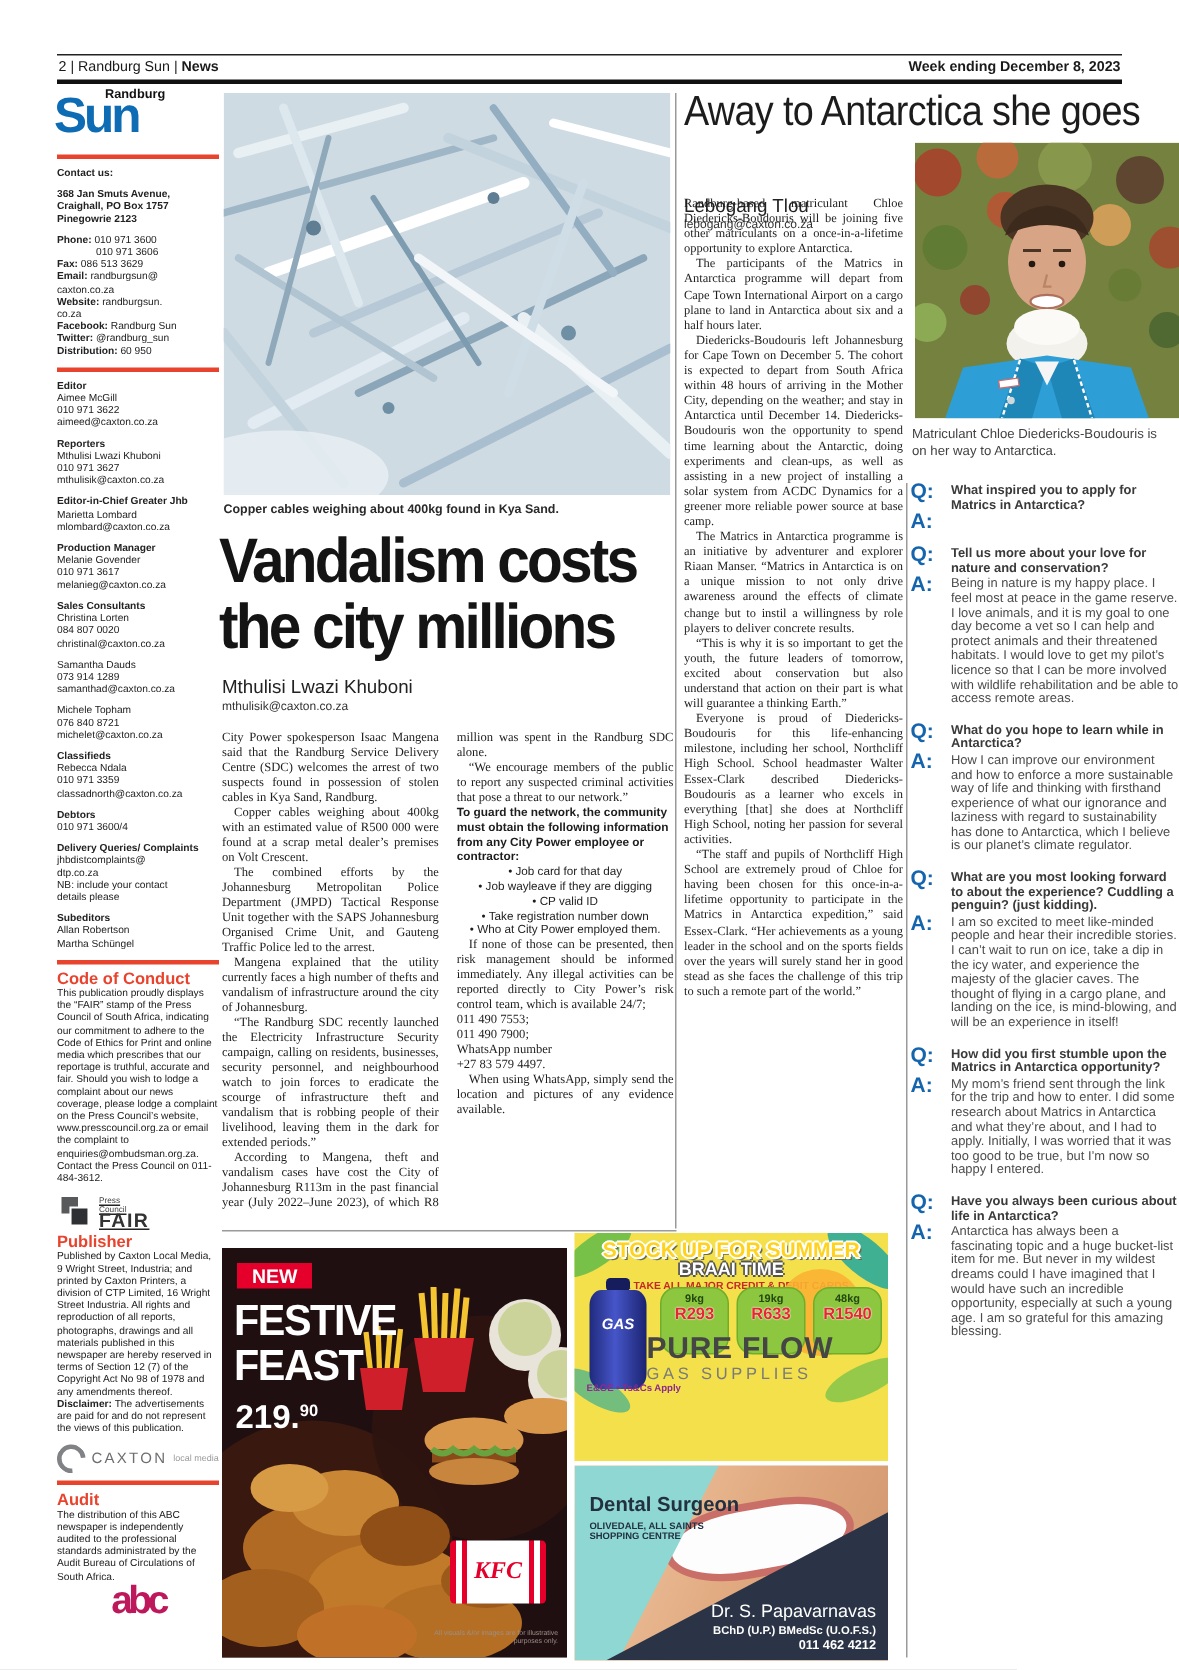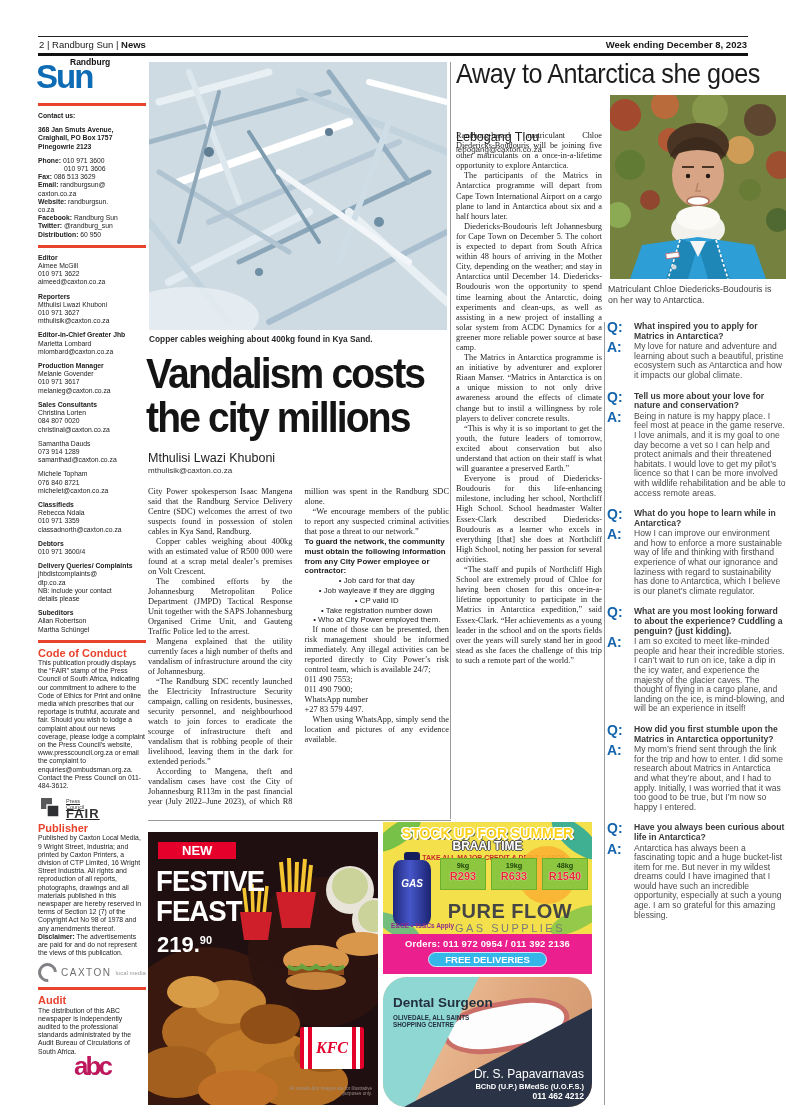--- a/index.html
+++ b/index.html
@@ -72,21 +72,21 @@
   .qa{position:absolute;left:607px;top:322px;width:179px;}
   .qa-item{display:grid;grid-template-columns:24px 1fr;column-gap:3px;row-gap:1px;margin-bottom:11px;}
   .qa-lab{color:#1465ad;font-weight:700;font-size:14px;line-height:11px;}
   .qa-q{font-weight:700;color:#3a3a3a;font-size:8.6px;line-height:9.6px;}
   .qa-a{color:#4c4c4c;font-size:8.6px;line-height:9.6px;}
 
   
   .kfc{position:absolute;left:148px;top:832px;width:230px;height:273px;background:#1d0f10;overflow:hidden;}
   .kfc svg{position:absolute;inset:0;}
   .kfc-new{position:absolute;left:10px;top:10px;background:#e4002b;color:#fff;font-weight:700;
-           font-size:13px;padding:1px 24px;z-index:2;}
+           font-size:13px;padding:1px 10px;z-index:2;}
   .kfc-t{position:absolute;left:8px;font-size:29px;font-weight:700;color:#fff;letter-spacing:-1px;
          transform:scaleX(.95);transform-origin:left;z-index:2;line-height:30px;}
   .kfc-price{position:absolute;left:9px;top:100px;color:#fff;font-weight:700;font-size:22px;z-index:2;}
   .kfc-price sup{font-size:11px;}
   .kfc-logo{position:absolute;right:14px;bottom:36px;width:64px;height:42px;border-radius:3px;z-index:2;
     background:linear-gradient(90deg,#e4002b 0 6%,#fff 6% 12%,#e4002b 12% 18%,#fff 18% 82%,#e4002b 82% 88%,#fff 88% 94%,#e4002b 94%);
     display:flex;align-items:center;justify-content:center;}
   .kfc-logo span{font-family:"Liberation Serif",serif;font-style:italic;font-weight:700;font-size:16px;color:#e4002b;}
   .kfc-disc{position:absolute;right:6px;bottom:8px;width:96px;font-size:4.6px;line-height:5.6px;
             color:#9c8f87;text-align:right;z-index:2;}
@@ -99,35 +99,35 @@
   .gas-h2{position:relative;text-align:center;font-size:12px;font-weight:700;color:#fff;margin-top:-2px;
      text-shadow:-1.2px 0 #555,1.2px 0 #555,0 -1.2px #555,0 1.2px #555;}
   .gas-cc{position:relative;text-align:center;font-size:6.9px;font-weight:700;color:#c62a28;margin-top:1px;}
   .orange-blob{position:absolute;right:16px;top:24px;width:58px;height:58px;border-radius:50%;background:#f9b233;opacity:.9;}
   .cyl{position:absolute;left:10px;top:30px;width:38px;height:74px;font-style:italic;}
   .cyl-top{position:absolute;top:0;left:11px;width:16px;height:9px;background:#161d5c;border-radius:3px;}
   .cyl-body{position:absolute;top:8px;width:38px;height:66px;border-radius:8px/10px;
             background:linear-gradient(90deg,#202a7c,#4656c9 45%,#1b2370);}
   .cyl-label{position:absolute;top:26px;width:38px;text-align:center;color:#fff;font-weight:700;font-size:10px;}
   .pills{position:absolute;left:57px;top:36px;display:flex;gap:5px;}
-  .pill{width:44px;background:#8dc63f;border:1px solid #6fae2a;border-radius:0;text-align:center;padding:2px 0 7px;}
+  .pill{width:44px;background:#8dc63f;border:1px solid #6fae2a;border-radius:11px;text-align:center;padding:2px 0 20px;}
   .pill .sz{font-size:7.3px;font-weight:700;color:#23480f;}
   .pill .pr{font-size:11px;font-weight:700;color:#e8262d;text-shadow:0 0 1px #fff,0 0 1px #fff;}
-  .pf{position:absolute;left:48px;top:79px;width:158px;text-align:center;}
+  .pf{position:absolute;left:48px;top:67px;width:158px;text-align:left;}
   .pf1{font-size:20px;font-weight:700;color:#454545;letter-spacing:.5px;line-height:21px;}
   .pf2{font-size:11px;color:#7a7a7a;letter-spacing:2.5px;line-height:12px;}
   .eoe{position:absolute;left:8px;top:100px;font-size:6.4px;font-weight:700;color:#8e2a8b;}
   .gas-bot{position:absolute;left:0;right:0;bottom:0;height:40px;background:#ec1f8f;text-align:center;}
   .orders{color:#fff;font-weight:700;font-size:9.4px;margin-top:4px;letter-spacing:.2px;}
   .freedel{display:inline-block;margin-top:2px;background:#35b6e9;color:#fff;font-weight:700;font-size:9.5px;
            padding:1px 16px;border-radius:9px;border:1px solid #cde9f7;}
 
   
   .dental{position:absolute;left:383px;top:977px;width:209px;height:130px;overflow:hidden;
-          background:linear-gradient(115deg,#f2cba8,#e0a87e 55%,#cf936b);border-radius:24px;}
+          background:linear-gradient(115deg,#f2cba8,#e0a87e 55%,#cf936b);}
   .dn-teeth{position:absolute;right:22px;top:24px;width:118px;height:40px;background:#fdfdfd;
             border:5px solid #c96f68;border-radius:50%/60%;transform:rotate(-10deg);}
   .dn-teal{position:absolute;inset:0;background:#8ed7d2;clip-path:polygon(0 0,46% 0,14% 100%,0 100%);}
   .dn-navy{position:absolute;inset:0;background:#2b3446;clip-path:polygon(10% 100%,100% 24%,100% 100%);}
   .dn-title{position:absolute;left:10px;top:18px;font-size:13.5px;font-weight:700;color:#233040;z-index:3;}
   .dn-loc{position:absolute;left:10px;top:37px;font-size:6.3px;font-weight:700;color:#233040;line-height:7.4px;z-index:3;}
   .dn-txt{position:absolute;right:8px;bottom:5px;text-align:right;color:#fff;z-index:3;line-height:1.25;}
   .dn-doc{font-size:12px;font-weight:400;}
   .dn-q{font-size:7.5px;font-weight:700;}
   .dn-ph{font-size:8.5px;font-weight:700;}
@@ -361,21 +361,21 @@
   <div class="ant-by byline">
     <div class="by-name">Lebogang Tlou</div>
     <div class="by-mail">lebogang@caxton.co.za</div>
   </div>
   <div class="ant-body paras">
 
   <p>Randburg-based matriculant Chloe Diedericks-Boudouris will be joining five other matriculants on a once-in-a-lifetime opportunity to explore Antarctica.</p>
       <p>The participants of the Matrics in Antarctica programme will depart from Cape Town International Airport on a cargo plane to land in Antarctica about six and a half hours later.</p>
       <p>Diedericks-Boudouris left Johannesburg for Cape Town on December 5. The cohort is expected to depart from South Africa within 48 hours of arriving in the Mother City, depending on the weather; and stay in Antarctica until December 14. Diedericks-Boudouris won the opportunity to spend time learning about the Antarctic, doing experiments and clean-ups, as well as assisting in a new project of installing a solar system from ACDC Dynamics for a greener more reliable power source at base camp.</p>
       <p>The Matrics in Antarctica programme is an initiative by adventurer and explorer Riaan Manser. “Matrics in Antarctica is on a unique mission to not only drive awareness around the effects of climate change but to instil a willingness by role players to deliver concrete results.</p>
-      <p>“This is why it is so important to get the youth, the future leaders of tomorrow, excited about conservation but also understand that action on their staff is what will guarantee a preserved Earth.”</p>
+      <p>“This is why it is so important to get the youth, the future leaders of tomorrow, excited about conservation but also understand that action on their part is what will guarantee a thinking Earth.”</p>
       <p>Everyone is proud of Diedericks-Boudouris for this life-enhancing milestone, including her school, Northcliff High School. School headmaster Walter Essex-Clark described Diedericks-Boudouris as a learner who excels in everything [that] she does at Northcliff High School, noting her passion for several activities.</p>
       <p>“The staff and pupils of Northcliff High School are extremely proud of Chloe for having been chosen for this once-in-a-lifetime opportunity to participate in the Matrics in Antarctica expedition,” said Essex-Clark. “Her achievements as a young leader in the school and on the sports fields over the years will surely stand her in good stead as she faces the challenge of this trip to such a remote part of the world.”</p>
     </div>
 
   <div class="chloe">
     <svg width="176" height="184" viewBox="0 0 176 184">
       <rect width="176" height="184" fill="#75813f"></rect>
       <g opacity=".9">
         <circle cx="15" cy="20" r="16" fill="#a8432c"></circle>
           <circle cx="55" cy="10" r="14" fill="#c2693b"></circle>
@@ -412,21 +412,20 @@
     </svg>
   </div>
   <div class="chloe-cap">Matriculant Chloe Diedericks-Boudouris is on her way to Antarctica.</div>
 
   <div class="qa">
 
       <div class="qa-item">
         <div class="qa-lab">Q:</div>
         <div class="qa-q">What inspired you to apply for Matrics in Antarctica?</div>
         <div class="qa-lab">A:</div>
-        <div class="qa-a">My love for nature and adventure and learning about such a beautiful, pristine ecosystem such as Antarctica and how it impacts our global climate.</div>
       </div>
 
       <div class="qa-item">
         <div class="qa-lab">Q:</div>
         <div class="qa-q">Tell us more about your love for nature and conservation?</div>
         <div class="qa-lab">A:</div>
         <div class="qa-a">Being in nature is my happy place. I feel most at peace in the game reserve. I love animals, and it is my goal to one day become a vet so I can help and protect animals and their threatened habitats. I would love to get my pilot’s licence so that I can be more involved with wildlife rehabilitation and be able to access remote areas.</div>
       </div>
 
       <div class="qa-item">
@@ -538,24 +537,20 @@
         <div class="pill">
           <div class="sz">48kg</div>
           <div class="pr">R1540</div>
         </div>
       </div>
     <div class="pf">
       <div class="pf1">PURE FLOW</div>
       <div class="pf2">GAS SUPPLIES</div>
     </div>
     <div class="eoe">E&amp;OE • Ts&amp;Cs Apply</div>
-    <div class="gas-bot">
-      <div class="orders">Orders: 011 972 0954 / 011 392 2136</div>
-      <div class="freedel">FREE DELIVERIES</div>
-    </div>
   </div>
 
   <div class="dental">
     <div class="dn-teeth"></div>
     <div class="dn-teal"></div>
     <div class="dn-navy"></div>
     <div class="dn-title">Dental Surgeon</div>
     <div class="dn-loc pre">OLIVEDALE, ALL SAINTS
 SHOPPING CENTRE</div>
     <div class="dn-txt">

